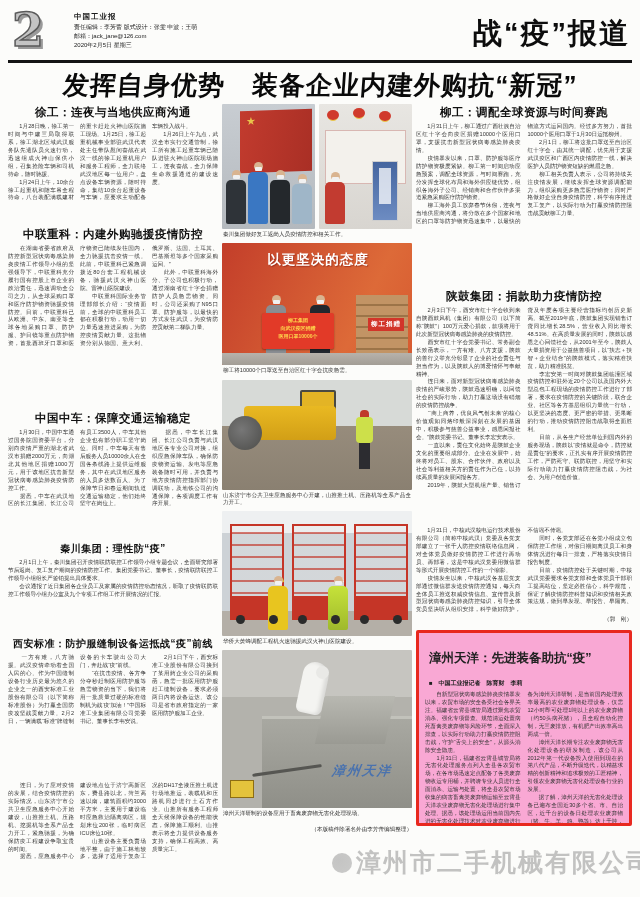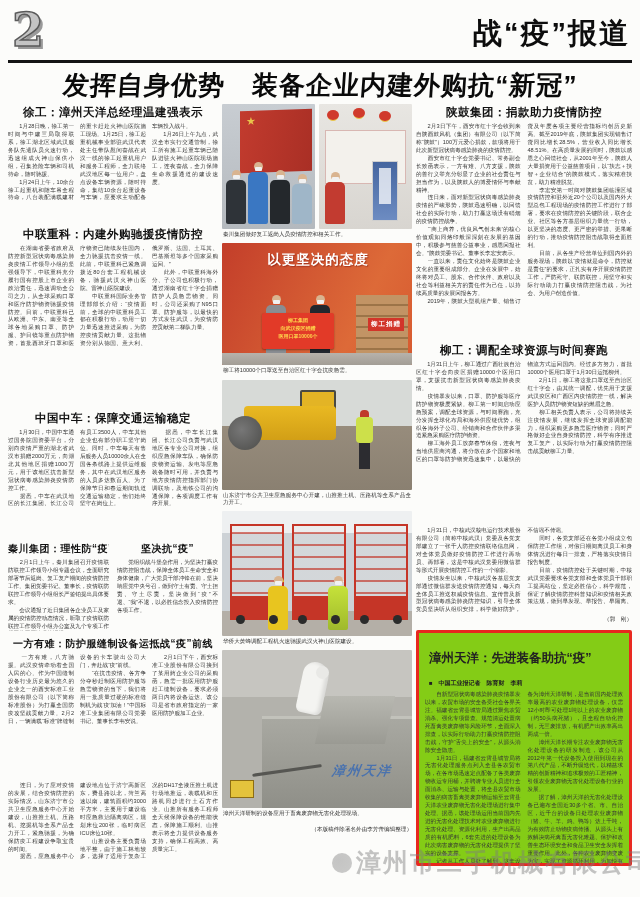--- a/index.html
+++ b/index.html
@@ -52,22 +52,22 @@
   }
   .cols-3{column-count:3;column-gap:6px;}
   .cols-2{column-count:2;column-gap:7px;}
   .pair{display:flex;gap:8px;}
   .pair .half{flex:1;min-width:0;}
   .signature{font-size:5.6px;text-align:right;color:#343434;margin-top:1px;}
 
   
   .redbox{
     border:3px solid #e8281e;border-radius:2px;
-    padding:4px 6px 6px;position:relative;background:#84cc16;
-    height:236px;box-sizing:border-box;overflow:hidden;
+    padding:4px 6px 6px;position:relative;background:#f9a8d4;
+    height:196px;box-sizing:border-box;overflow:hidden;
   }
   .redbox h3{font-size:12.5px;text-align:left;padding-left:4px;}
   .byline{font-size:6px;font-weight:bold;color:#222;margin:1px 0 3px 4px;}
 
   
   .photo{position:relative;overflow:hidden;background:#c9c9c6;border-radius:1px;}
   .caption{font-size:5.6px;line-height:1.3;color:#333;margin:2px 1px 5px;text-align:justify;}
   .photo-row{display:flex;gap:4px;}
   .editor-note{font-size:5.6px;color:#333;text-align:right;margin-top:8px;}
 
@@ -141,28 +141,34 @@
     margin-right:4px;vertical-align:-2px;
   }
 </style>
 </head>
 <body>
 
 <div class="page">
 
   <div class="header">
     <div class="pagenum">2</div>
+    <div class="masthead">
+      <div class="paper">中国工业报</div>
+      <div>责任编辑：李芳蕾 版式设计：张雯 申波；王萌</div>
+      <div>邮箱：jack_jane@126.com</div>
+      <div>2020年2月5日 星期三</div>
+    </div>
     <div class="section-title">战“疫”报道</div>
   </div>
   <div class="rule"></div>
   <div class="main-headline">发挥自身优势　装备企业内建外购抗“新冠”</div>
 
   <div class="zone zone-left">
     <div class="article">
-      <h3>徐工：漳州天洋总经理温建强表示</h3>
+      <h3>徐工：连夜与当地供应商沟通</h3>
       <div class="body-text cols-3" style="height:98px">　　1月28日晚，徐工第一时间与中建三局取得联系，徐工湖北区域武汉服务队先遣队员火速行动，迅速组成火神山保供小组，召集抢险车辆和司机待命，随时驰援。
 　　1月24日上午，10余台徐工起重机和随车吊全程待命，八台装配满载建材的重卡赶赴火神山医院施工现场。1月25日，徐工起重机械事业部驻武汉代表处主任带队慰问奋战在武汉一线的徐工起重机用户和服务工程师，全力联络武汉地区每一位用户，盘点设备车辆资源，随时待命，集结10余台起重设备与车辆，应要求主动配备车辆投入战斗。
 　　1月26日上午九点，武汉全市实行交通管制，徐工所有施工起重车辆已随队进驻火神山医院现场施工，连夜奋战，全力保障生命救援通道的建设速度。</div>
     </div>
     <div class="article">
       <h3>中联重科：内建外购驰援疫情防控</h3>
       <div class="body-text cols-3" style="height:160px">　　在湖南省委省政府及防控新型冠状病毒感染肺炎疫情工作领导小组的坚强领导下，中联重科充分履行国有控股上市企业的政治责任，迅速调动全公司之力，从全球采购口罩和医疗防护物资驰援疫情防控。目前，中联重科已从欧洲、中东、南亚等全球各地采购口罩、防护服、护目镜等重点防护物资，首批西班牙口罩和医疗物资已陆续发往国内，全力驰援抗击疫情一线。此前，中联重科已紧急调拨近80台套工程机械设备，驰援武汉火神山医院、雷神山医院建设。
 　　中联重科国际业务管理部部长介绍：“疫情面前，全球的中联重科员工都在积极行动，动用一切力量迅速推进采购，为防控疫情贡献力量。这批物资分别从德国、意大利、俄罗斯、法国、土耳其、巴基斯坦等多个国家采购运回。”
 　　此外，中联重科海外分、子公司也积极行动，通过湖南省红十字会捐赠防护人员急需物资。同时，公司还采购了N95口罩、防护服等，以最快的方式发往武汉，为疫情防控贡献第二梯队力量。</div>
     </div>
@@ -171,27 +177,23 @@
       <div class="body-text cols-3" style="height:106px">　　1月30日，中国中车通过国务院国资委平台，分别向疫情严重的湖北省武汉市捐赠2000万元，向湖北其他地区捐赠1000万元，用于该地区抗击新型冠状病毒感染肺炎疫情防控工作。
 　　据悉，中车在武汉地区的长江集团、长江公司有员工3500人，中车其他企业也有部分职工坚守岗位。同时，中车每天有售后服务人员10000余人在全国各条线路上提供运维服务，其中在武汉地区服务的人员多达数百人。为了保障节日和春运期间轨道交通运输稳定，他们始终坚守在岗位上。
 　　据悉，中车长江集团、长江公司负责与武汉地区各专业公司对接，组织应急保障车队，确保防疫物资运输、发电等应急装备随时可用，并负责与地方疫情防控指挥部门协调联动，及地铁公司的沟通保障，各项调度工作有序开展。</div>
     </div>
     <div class="article pair">
       <div class="half">
         <h3 class="small">秦川集团：理性防“疫”</h3>
         <div class="body-text" style="height:72px">　　2月1日上午，秦川集团召开疫情联防联控工作领导小组专题会议，全面研究部署节后返岗、复工复产期间的疫情防控工作。集团党委书记、董事长，疫情联防联控工作领导小组组长严鉴铂提出具体要求。
 　　会议通报了近日集团各企业员工及家属的疫情防控动态情况，听取了疫情联防联控工作领导小组办公室及九个专项工作组工作开展情况的汇报。</div>
       </div>
-      <div class="half">
-        <h3 class="small">坚决抗“疫”</h3>
-        <div class="body-text" style="height:72px">　　党组织战斗堡垒作用，为坚决打赢疫情防控阻击战，保障全体员工生命安全和身体健康，广大党员干部冲锋在前，坚决响应党中央号召，做到守土有责、守土担责、守土尽责，坚决做到“疫”不退、“我”不退，以必胜信念投入疫情防控各项工作。</div>
-      </div>
-    </div>
-    <div class="article">
-      <h3 class="small">一方有难：防护服缝制设备运抵战“疫”前线</h3>
+    </div>
+    <div class="article">
+      <h3 class="small">西安标准：防护服缝制设备运抵战“疫”前线</h3>
       <div class="body-text cols-3" style="height:122px">　　一方有难，八方驰援。武汉疫情牵动着全国人民的心。作为中国缝制设备行业历史最为悠久的企业之一的西安标准工业股份有限公司（以下简称标准股份）为打赢全国防疫攻坚战贡献力量。2月2日，一辆满载“标准”牌缝制设备的卡车驶出公司大门，奔赴战“疫”前线。
 　　“在抗击疫情、各方争分夺秒赶制医用防护服等急需物资的当下，我们将用一批质量过硬的标准缝制机为战‘疫’加油！”中国标准工业集团有限公司党委书记、董事长李韦安说。
 　　2月1日下午，西安标准工业股份有限公司接到了某用药企业公司的采购函，急需一批医用防护服赶工缝制设备，要求必须两日内将设备运达。该公司是省市政府指定的一家医用防护服加工企业。</div>
     </div>
     <div class="article">
       <div class="body-text cols-3" style="height:100px">　　连日，为了应对疫情的发展，结合疫情防控的实际情况，山东济宁市公共卫生应急服务中心开始建设，山推推土机、压路机、挖掘机等全系产品全力开工，紧急驰援，为确保防疫工程建设争取宝贵的时间。
 　　据悉，应急服务中心建设地点位于济宁高新区东，费县路以北，菏兰高速以南，建筑面积约3000平方米，主要用于建设临时应急救治隔离病区，规划床位200张，临时病区ICU床位10张。
 　　山推设备主要负责场地平整，由于施工林地较多，选择了适用于复杂工况的DH17全液压推土机进行场地推运，装载机和压路机同步进行土石方作业。山推所有服务工程师全天候保障设备的性能状态，保障施工顺利。山推表示将全力提供设备服务支持，确保工程高效、高质量完工。</div>
     </div>
   </div>
@@ -317,40 +319,40 @@
       <div class="hood"></div>
       <div class="warn"></div>
       <div class="tylabel">漳州天洋</div>
     </div>
     <div class="caption">漳州天洋研制的设备应用于畜禽废弃物无害化处理现场。</div>
 
     <div class="editor-note">（本版稿件除署名外由李芳蕾编辑整理）</div>
   </div>
 
   <div class="zone zone-right">
+    <div class="article">
+      <h3>柳工：调配全球资源与时间赛跑</h3>
+      <div class="body-text cols-2" style="height:160px">　　1月31日上午，柳工通过广西壮族自治区红十字会向疫区捐赠10000个医用口罩，支援抗击新型冠状病毒感染肺炎疫情。
+　　疫情暴发以来，口罩、防护服等医疗防护物资极度紧缺。柳工第一时间启动应急预案，调配全球资源，与时间赛跑，充分发挥全球化布局和海外供应链优势，组织各海外子公司、经销商和合作伙伴多渠道紧急采购医疗防护物资。
+　　柳工海外员工放弃春节休假，连夜与当地供应商沟通，将分散在多个国家和地区的口罩等防护物资迅速集中，以最快的物流方式运回国内。经过多方努力，首批10000个医用口罩于1月30日运抵柳州。
+　　2月1日，柳工将这批口罩送至自治区红十字会，由其统一调配，优先用于支援武汉疫区和广西区内疫情防控一线，解决医护人员防护物资短缺的燃眉之急。
+　　柳工相关负责人表示，公司将持续关注疫情发展，继续发挥全球资源调配能力，组织采购更多急需医疗物资；同时严格做好企业自身疫情防控，科学有序推进复工复产，以实际行动为打赢疫情防控阻击战贡献柳工力量。</div>
+    </div>
     <div class="article">
       <h3>陕鼓集团：捐款助力疫情防控</h3>
       <div class="body-text cols-2" style="height:214px">　　2月3日下午，西安市红十字会收到来自陕西鼓风机（集团）有限公司（以下简称“陕鼓”）100万元爱心捐款，款项将用于此次新型冠状病毒感染肺炎的疫情防控。
 　　西安市红十字会党委书记、常务副会长致函表示，一方有难、八方支援，陕鼓的善行义举充分彰显了企业的社会责任与担当作为，以及陕鼓人的博爱情怀与奉献精神。
 　　连日来，面对新型冠状病毒感染肺炎疫情的严峻形势，陕鼓迅速明确，以回馈社会的实际行动，助力打赢这场没有硝烟的疫情防控战争。
 　　“‘商上商养，优良风气创未来’的核心价值观如同烙印般深深刻在发展的基因中，积极参与慈善公益事业，感恩回报社会。”陕鼓党委书记、董事长李宏安表示。
 　　一直以来，责任文化始终是陕鼓企业文化的重要组成部分。企业在发展中，始终将对员工、股东、合作伙伴、政府以及社会等利益相关方的责任作为己任，以持续高质量的发展回报各方。
 　　2019年，陕鼓大型机组产量、销售订货及年度各项主要经营指标均创历史新高。截至2019年底，陕鼓集团实现销售订货同比增长28.5%，营业收入同比增长48.51%。在高质量发展的同时，陕鼓以感恩之心回馈社会，从2001年至今，陕鼓人大量捐资用于公益慈善项目，以“扶志＋扶智＋企业结合”的陕鼓模式，落实精准扶贫，助力精准脱贫。
 　　李宏安第一时间对陕鼓集团临潼区域疫情防控和驻外近20个公司以及国内外大型总包工程现场的疫情防控工作进行了部署，要求在疫情防控的关键阶段，联合企业、社区等各方基层组织力量统一行动，以更坚决的态度、更严密的举措、更果断的行动，推动疫情防控阻击战取得全面胜利。
 　　目前，从各生产经营单位到国内外的服务现场，陕鼓以“疫情就是命令，防控就是责任”的要求，正扎实有序开展疫情防控工作，严防死守、联防联控，用坚守和实际行动助力打赢疫情防控阻击战，为社会、为用户创造价值。</div>
     </div>
     <div class="article">
-      <h3>柳工：调配全球资源与时间赛跑</h3>
-      <div class="body-text cols-2" style="height:160px">　　1月31日上午，柳工通过广西壮族自治区红十字会向疫区捐赠10000个医用口罩，支援抗击新型冠状病毒感染肺炎疫情。
-　　疫情暴发以来，口罩、防护服等医疗防护物资极度紧缺。柳工第一时间启动应急预案，调配全球资源，与时间赛跑，充分发挥全球化布局和海外供应链优势，组织各海外子公司、经销商和合作伙伴多渠道紧急采购医疗防护物资。
-　　柳工海外员工放弃春节休假，连夜与当地供应商沟通，将分散在多个国家和地区的口罩等防护物资迅速集中，以最快的物流方式运回国内。经过多方努力，首批10000个医用口罩于1月30日运抵柳州。
-　　2月1日，柳工将这批口罩送至自治区红十字会，由其统一调配，优先用于支援武汉疫区和广西区内疫情防控一线，解决医护人员防护物资短缺的燃眉之急。
-　　柳工相关负责人表示，公司将持续关注疫情发展，继续发挥全球资源调配能力，组织采购更多急需医疗物资；同时严格做好企业自身疫情防控，科学有序推进复工复产，以实际行动为打赢疫情防控阻击战贡献柳工力量。</div>
-    </div>
-    <div class="article">
       <div class="body-text cols-2" style="height:88px">　　1月31日，中核武汉核电运行技术股份有限公司（简称中核武汉）党委及各党支部建立了一张千人防控疫情联络信息网，对全体党员做好疫情防控工作进行再动员、再部署，这是中核武汉党委用微信群等形式开展疫情防控工作的一个缩影。
 　　疫情发生以来，中核武汉各基层党支部通过微信群发送疫情防控通知，每天向全体员工推送权威疫情信息、宣传普及新型冠状病毒感染肺炎防控知识，引导全体党员坚决听从组织安排，科学做好防护，不信谣不传谣。
 　　同时，各党支部还在各党小组成立包保防控工作组，对假日期间离汉员工和身体情况进行每日一排查，严格落实疫情日报告制度。
 　　目前，疫情防控处于关键时期，中核武汉党委要求各党支部和全体党员干部职工提高站位，坚定必胜信心，科学规范，保证了解疫情防控科普知识和疫情相关政策法规，做到早发现、早报告、早隔离、早治疗，不信谣、不传谣，坚决打赢疫情防控阻击战。</div>
       <div class="signature">（郭　刚）</div>
     </div>
     <div class="redbox">
       <h3>漳州天洋：先进装备助抗“疫”</h3>
       <div class="byline">■　中国工业报记者　陈育财　李莉</div>
       <div class="body-text cols-2" style="height:176px">　　自新型冠状病毒感染肺炎疫情暴发以来，农贸市场的安全备受社会各界关注。福建省云霄县城管局通过聚焦农贸消杀、强化专项督查、规范清运处置病死畜禽类废弃物等风险环节，全面深入排查，以实际行动助力打赢疫情防控阻击战，守护“舌尖上的安全”，从源头消除安全隐患。

